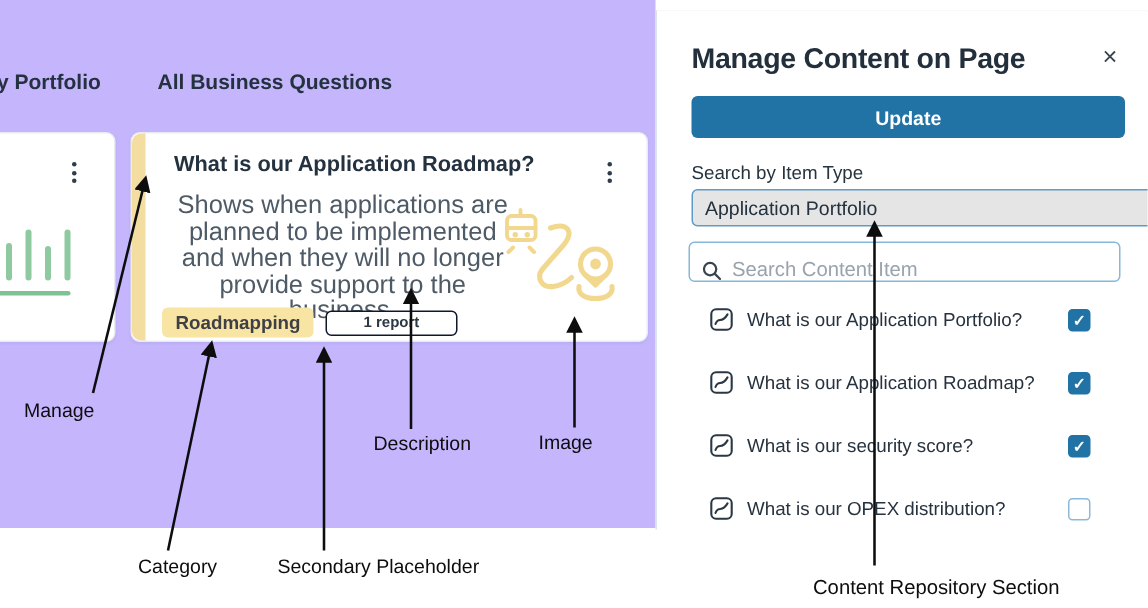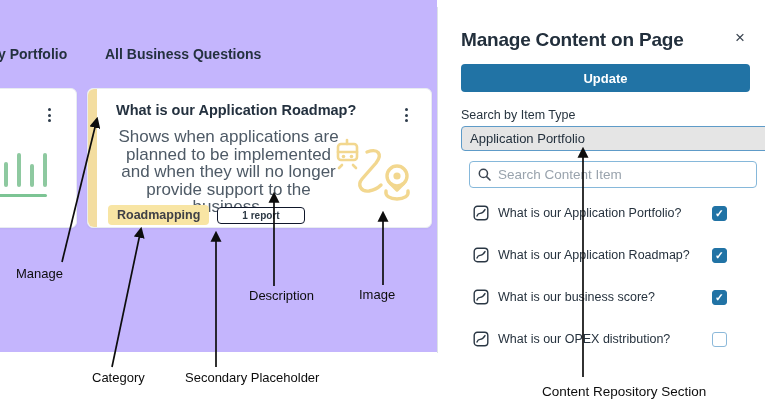--- a/index.html
+++ b/index.html
@@ -43,22 +43,22 @@
   .panel-leftline { position:absolute; left:437px; top:7px; width:1px; height:346px; background:#dde2e7; }
   .panel-title { position:absolute; left:23px; top:22px; font-size:19px; font-weight:bold; color:#222f3c; letter-spacing:-0.2px; white-space:nowrap; }
   .close-x { position:absolute; left:297px; top:21px; font-size:17px; color:#3a4450; cursor:pointer; line-height:20px; }
   .update-btn { position:absolute; left:23px; top:57px; width:289px; height:28px; background:#2173a5; border:none;
                 border-radius:4px; color:#fff; font-size:13px; font-weight:bold; font-family:inherit; cursor:pointer; }
   .field-label { position:absolute; left:23px; top:101px; font-size:12.5px; color:#27343f; }
   .dropdown { position:absolute; left:23px; top:119px; width:328px; height:25px; border:1px solid #5e9bc8;
               border-radius:4px; background:#e5e5e5; cursor:pointer; }
   .dropdown .val { position:absolute; left:8px; top:0; line-height:23px; font-size:13px; color:#24313e; }
   .dropdown .caret { position:absolute; right:8px; top:0; line-height:23px; font-size:10px; color:#4a545e; }
-  .searchbox { position:absolute; left:31px; top:154px; width:288px; height:27px; border:1px solid #86b8da;
-               border-radius:4px; background:#fff; display:flex; align-items:center; padding:0 8px; }
+  .searchbox { position:absolute; left:21px; top:154px; width:288px; height:27px; border:1px solid #86b8da;
+               border-radius:4px; background:#fff; display:flex; align-items:flex-end; padding:0 8px; }
   .searchbox input { border:none; outline:none; flex:1; font-size:13.5px; font-family:inherit; color:#24313e; margin-left:7px; background:transparent; }
   .searchbox input::placeholder { color:#99a3ad; opacity:1; }
 
   .row { position:absolute; left:35px; right:38px; height:18px; display:flex; align-items:center; }
   .row.r0 { top:197px; } .row.r1 { top:239px; } .row.r2 { top:281px; } .row.r3 { top:323px; }
   .row .rlabel { margin-left:9px; font-size:12.5px; color:#26323e; flex:1; white-space:nowrap; }
   .cb { width:15px; height:15px; border-radius:3px; border:1px solid #8cb9da; background:#fff;
         display:flex; align-items:center; justify-content:center; font-size:10.5px; font-weight:bold; color:#fff; cursor:pointer; }
   .cb.on { background:#2173a5; border-color:#2173a5; }
   .cb:not(.on) .tick { display:none; }
@@ -163,21 +163,21 @@
     <span class="rlabel">What is our Application Roadmap?</span>
     <span class="cb on">
         <span class="tick">✓</span>
       </span>
   </div>
   <div class="row r2">
     <svg width="16" height="16" viewBox="0 0 16 16" fill="none">
       <rect x="1.2" y="1.2" width="13.6" height="13.6" rx="3.2" stroke="#2a3744" stroke-width="1.4"></rect>
       <path d="M4 11 C6 5.5 8 11.5 12 4.6" stroke="#2a3744" stroke-width="1.4" stroke-linecap="round"></path>
     </svg>
-    <span class="rlabel">What is our business score?</span>
+    <span class="rlabel">What is our security score?</span>
     <span class="cb on">
         <span class="tick">✓</span>
       </span>
   </div>
   <div class="row r3">
     <svg width="16" height="16" viewBox="0 0 16 16" fill="none">
       <rect x="1.2" y="1.2" width="13.6" height="13.6" rx="3.2" stroke="#2a3744" stroke-width="1.4"></rect>
       <path d="M4 11 C6 5.5 8 11.5 12 4.6" stroke="#2a3744" stroke-width="1.4" stroke-linecap="round"></path>
     </svg>
     <span class="rlabel">What is our OPEX distribution?</span>

